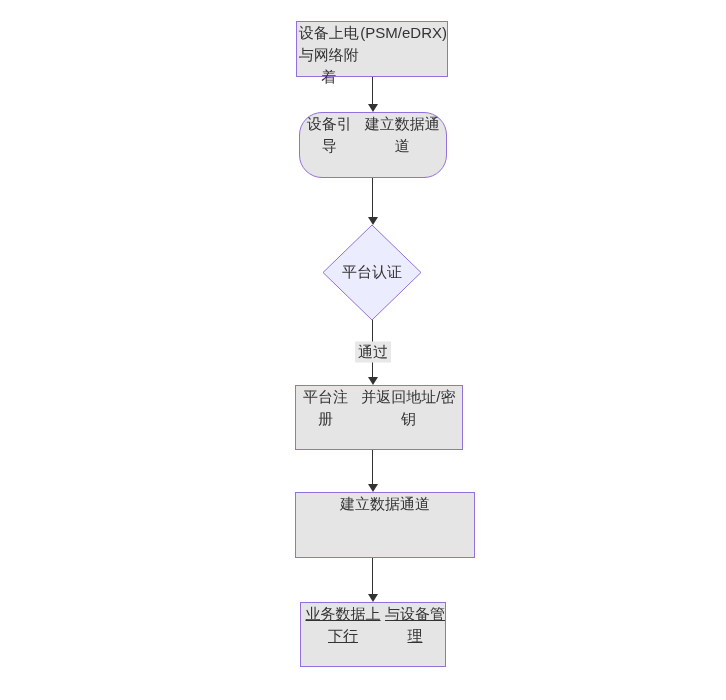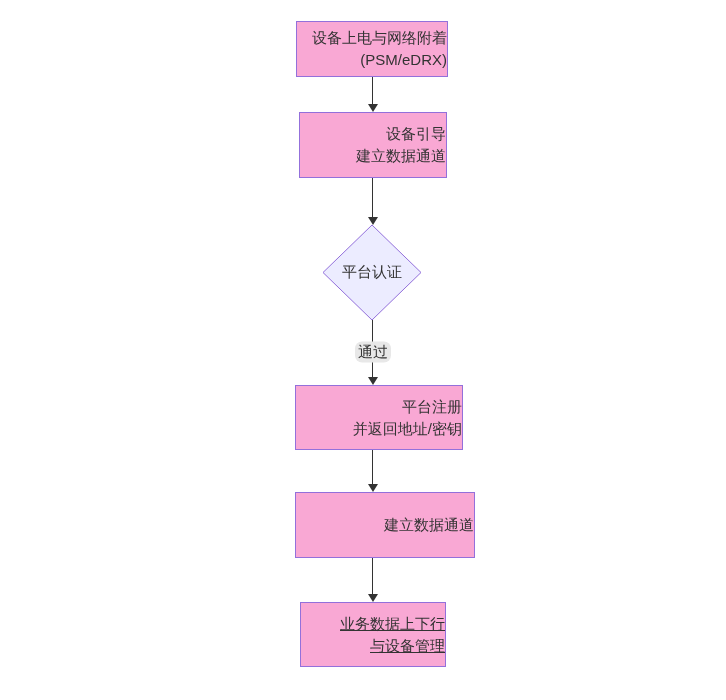--- a/index.html
+++ b/index.html
@@ -13,33 +13,33 @@
     height: 700px;
     background: #ffffff;
     overflow: hidden;
     font-family: "Liberation Sans", "DejaVu Sans", sans-serif;
     color: #333333;
   }
   
   .node {
     position: absolute;
     box-sizing: border-box;
-    background: #f9a8d4;
+    background: #e5e5e5;
     border: 1px solid #9370DB;
     display: flex;
-    flex-direction: column;
-    align-items: flex-end;
+    flex-direction: row;
+    align-items: flex-start;
     justify-content: center;
     text-align: center;
     font-size: 15px;
     line-height: 22px;
     color: #333333;
   }
   .node-a { left: 296px; top: 21px;  width: 152px; height: 56px; }
-  .node-b { left: 299px; top: 112px; width: 148px; height: 66px; }
+  .node-b { left: 299px; top: 112px; width: 148px; height: 66px; border-radius: 23px; }
   .node-d { left: 295px; top: 385px; width: 168px; height: 65px; }
   .node-e { left: 295px; top: 492px; width: 180px; height: 66px; }
   .node-f { left: 300px; top: 602px; width: 146px; height: 65px; text-decoration: underline; }
 
   
   .diamond-wrap {
     position: absolute;
     left: 322px; top: 224px;
     width: 100px; height: 97px;
   }
@@ -90,21 +90,20 @@
   
   .edge-label {
     position: absolute;
     left: 373px; top: 352px;
     transform: translate(-50%, -50%);
     background: #e8e8e8;
     padding: 1px 3px;
     font-size: 15px;
     color: #333333;
     white-space: nowrap;
-    border-radius: 7px;
   }
 </style>
 </head>
 <body>
 
 <div class="canvas">
 
   <div class="node node-a">
     <span>设备上电与网络附着</span>
     <span>(PSM/eDRX)</span>

